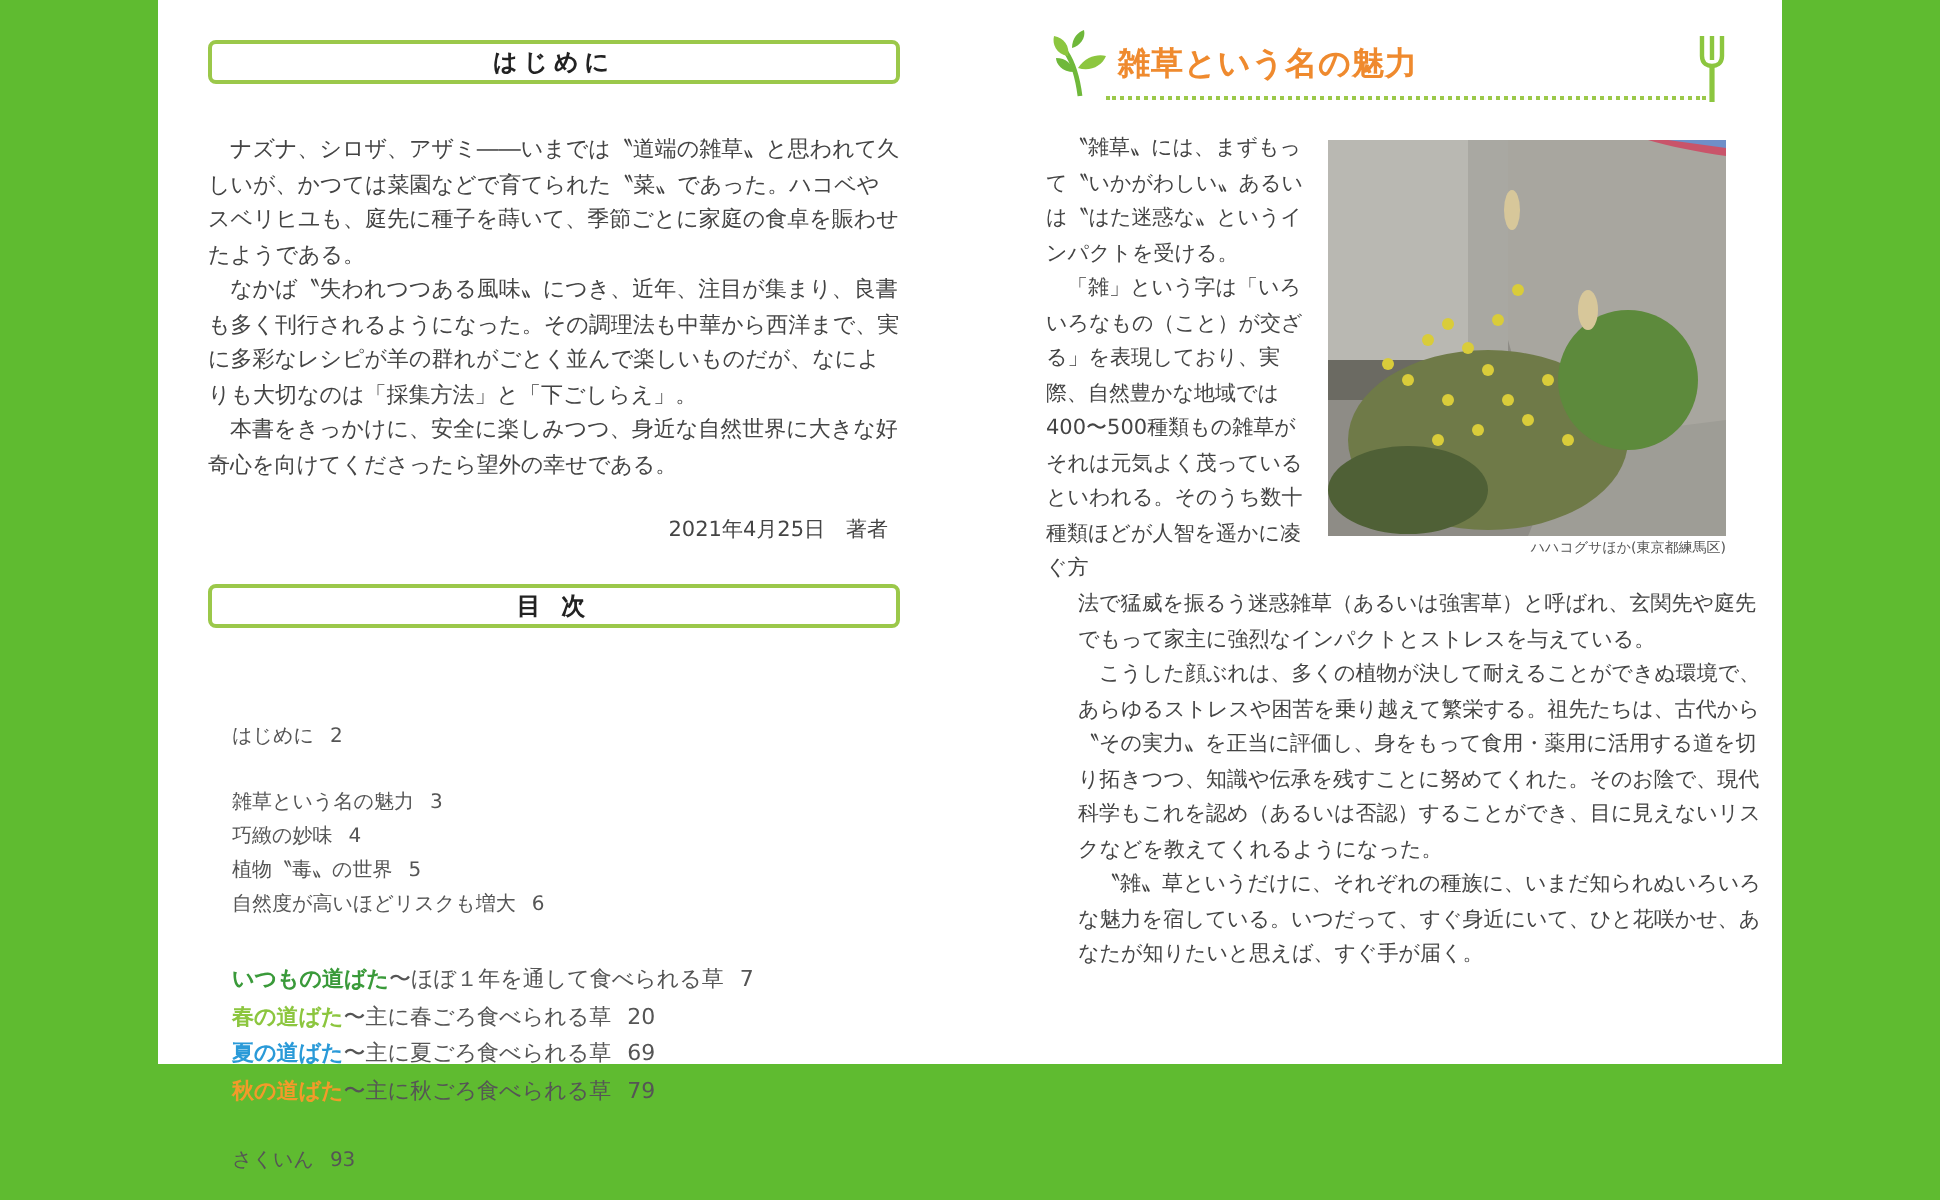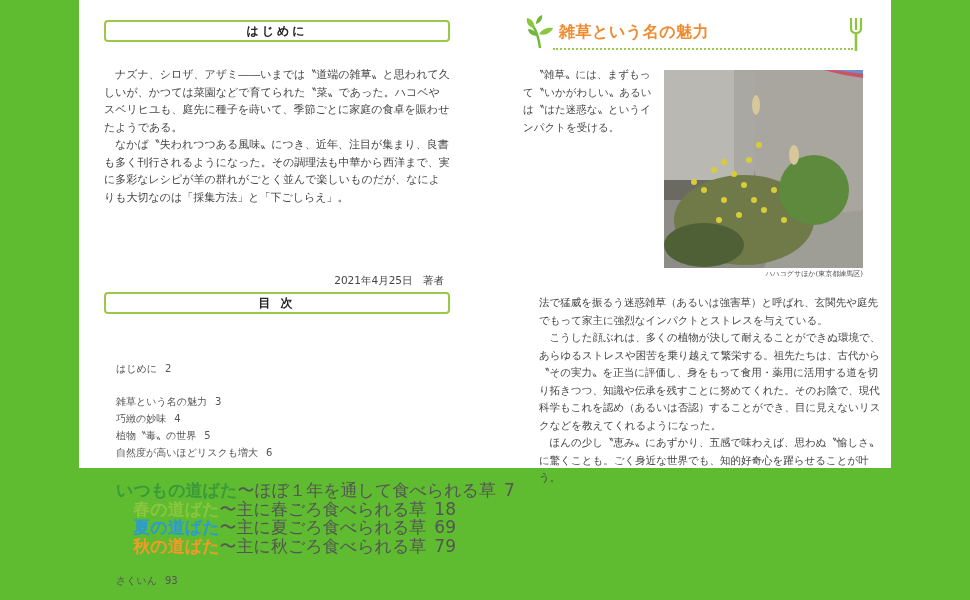--- a/index.html
+++ b/index.html
@@ -3,45 +3,45 @@
 <meta charset="utf-8">
 <style>
   html, body { margin: 0; padding: 0; }
   body {
     width: 970px; height: 600px; position: relative; overflow: hidden;
     background: #5fbb30;
     font-family: "DejaVu Sans", "Liberation Sans", sans-serif;
     color: #3a3a3a;
   }
   .spread {
-    position: absolute; left: 79px; top: 0; width: 812px; height: 468px;
+    position: absolute; left: 79px; top: 0; width: 812px; height: 532px;
     background: #ffffff;
   }
   
   .left { position: absolute; left: 0; top: 0; width: 406px; height: 600px; }
   .head-box {
     position: absolute; left: 25px; width: 342px; height: 18px;
     border: 2px solid #9bc84a; border-radius: 4px;
     text-align: center; font-weight: bold; font-size: 12px; line-height: 18px;
     color: #222; letter-spacing: 3px;
   }
   .intro {
     position: absolute; left: 25px; top: 66px; width: 346px;
     font-size: 11px; line-height: 17.5px; color: #444;
   }
   .intro p { margin: 0; text-indent: 1em; }
   .sign {
     position: absolute; left: 25px; top: 258px; width: 340px;
-    text-align: right; font-size: 10.5px; color: #444; margin-top: 16px;
+    text-align: right; font-size: 10.5px; color: #444;
   }
   .toc { position: absolute; left: 37px; top: 336px; width: 340px; font-size: 10px; color: #555; margin-top: 24px; }
   .toc .row { height: 17px; line-height: 17px; white-space: nowrap; }
   .toc .gap { height: 16px; }
   .toc .num { margin-left: 8px; }
-  .toc .season { font-size: 17px; height: 18.5px; line-height: 18.5px; text-align: right; }
+  .toc .season { font-size: 11px; height: 18.5px; line-height: 18.5px; }
   .toc .season .lbl { font-weight: bold; }
   
   .right { position: absolute; left: 406px; top: 0; width: 406px; height: 600px; }
   .title-wrap { position: absolute; left: 40px; top: 14px; width: 340px; height: 40px; }
   .leaf { position: absolute; left: 0; top: 0; width: 30px; height: 36px; }
   .title {
     position: absolute; left: 34px; top: 8px; font-size: 16px; font-weight: bold; color: #ef8a2e;
     letter-spacing: 0.5px;
   }
   .dots {
@@ -73,37 +73,38 @@
 <body>
 
 <div class="spread">
 
   <div class="left">
     <div class="head-box" style="top:20px">はじめに</div>
 
     <div class="intro">
       <p>ナズナ、シロザ、アザミ――いまでは〝道端の雑草〟と思われて久しいが、かつては菜園などで育てられた〝菜〟であった。ハコベやスベリヒユも、庭先に種子を蒔いて、季節ごとに家庭の食卓を賑わせたようである。</p>
       <p>なかば〝失われつつある風味〟につき、近年、注目が集まり、良書も多く刊行されるようになった。その調理法も中華から西洋まで、実に多彩なレシピが羊の群れがごとく並んで楽しいものだが、なによりも大切なのは「採集方法」と「下ごしらえ」。</p>
+      <p>本書をきっかけに、安全に楽しみつつ、身近な自然世界に大きな好奇心を向けてくださったら望外の幸せである。</p>
     </div>
     <div class="sign">2021年4月25日　著者</div>
 
     <div class="head-box" style="top:292px">目 次</div>
 
     <div class="toc">
       <div class="row">
         <span>はじめに</span><span class="num">2</span>
       </div>
       <div class="gap"></div>
       <div class="row"><span>雑草という名の魅力</span><span class="num">3</span></div>
       <div class="row"><span>巧緻の妙味</span><span class="num">4</span></div>
       <div class="row"><span>植物〝毒〟の世界</span><span class="num">5</span></div>
       <div class="row"><span>自然度が高いほどリスクも増大</span><span class="num">6</span></div>
       <div class="gap" style="height:20px"></div>
       <div class="row season"><span class="lbl" style="color:#3a9a3a">いつもの道ばた</span><span>〜ほぼ１年を通して食べられる草</span><span class="num">7</span></div>
-      <div class="row season"><span class="lbl" style="color:#8cc63f">春の道ばた</span><span>〜主に春ごろ食べられる草</span><span class="num">18</span></div>
+      <div class="row season"><span class="lbl" style="color:#8cc63f">春の道ばた</span><span>〜主に春ごろ食べられる草</span><span class="num">20</span></div>
       <div class="row season"><span class="lbl" style="color:#2a9ad8">夏の道ばた</span><span>〜主に夏ごろ食べられる草</span><span class="num">69</span></div>
       <div class="row season"><span class="lbl" style="color:#f39a2a">秋の道ばた</span><span>〜主に秋ごろ食べられる草</span><span class="num">79</span></div>
       <div class="gap" style="height:17px"></div>
       <div class="row"><span>さくいん</span><span class="num">93</span></div>
     </div>
   </div>
 
   <div class="right">
     <div class="title-wrap">
       <svg class="leaf" viewBox="0 0 30 36">
@@ -117,20 +118,21 @@
       <div class="dots"></div>
       <svg class="fork" viewBox="0 0 14 36">
         <path d="M2 2 V12 C2 16 5 17 7 17 C9 17 12 16 12 12 V2" stroke="#8cc63f" stroke-width="2.2" fill="none"></path>
         <line x1="7" y1="2" x2="7" y2="14" stroke="#8cc63f" stroke-width="2.2"></line>
         <line x1="7" y1="16" x2="7" y2="35" stroke="#8cc63f" stroke-width="2.6"></line>
       </svg>
     </div>
 
     <div class="col-text">
       <p>〝雑草〟には、まずもって〝いかがわしい〟あるいは〝はた迷惑な〟というインパクトを受ける。</p>
+      <p>「雑」という字は「いろいろなもの（こと）が交ざる」を表現しており、実際、自然豊かな地域では400〜500種類もの雑草がそれは元気よく茂っているといわれる。そのうち数十種類ほどが人智を遥かに凌ぐ方</p>
     </div>
 
     <div class="photo">
       <svg width="199" height="198" viewBox="0 0 199 198">
         <rect x="0" y="0" width="199" height="198" fill="#8e8c86"></rect>
         <path d="M90 0 L199 0 L199 198 L150 198 C130 170 100 140 90 100Z" fill="#a8a69f"></path>
         <path d="M160 0 L199 0 L199 8 C185 6 170 3 160 0Z" fill="#c9546a"></path>
         <path d="M170 0 L199 0 L199 4Z" fill="#6f8fc8"></path>
         <rect x="0" y="0" width="90" height="110" fill="#b9b8b2"></rect>
         <rect x="70" y="0" width="20" height="110" fill="#a9a8a2"></rect>
@@ -160,16 +162,16 @@
           <ellipse cx="92" cy="35" rx="4" ry="10"></ellipse>
           <ellipse cx="130" cy="85" rx="5" ry="10"></ellipse>
         </g>
       </svg>
     </div>
     <div class="caption">ハハコグサほか(東京都練馬区)</div>
 
     <div class="full-text">
       <p class="cont">法で猛威を振るう迷惑雑草（あるいは強害草）と呼ばれ、玄関先や庭先でもって家主に強烈なインパクトとストレスを与えている。</p>
       <p>こうした顔ぶれは、多くの植物が決して耐えることができぬ環境で、あらゆるストレスや困苦を乗り越えて繁栄する。祖先たちは、古代から〝その実力〟を正当に評価し、身をもって食用・薬用に活用する道を切り拓きつつ、知識や伝承を残すことに努めてくれた。そのお陰で、現代科学もこれを認め（あるいは否認）することができ、目に見えないリスクなどを教えてくれるようになった。</p>
-      <p>ほんの少し〝恵み〟にあずかり、五感で味わえば、思わぬ〝愉しさ〟に驚くことも。ごく身近な世界でも、知的好奇心を躍らせることが叶う。</p>
+      <p>〝雑〟草というだけに、それぞれの種族に、いまだ知られぬいろいろな魅力を宿している。いつだって、すぐ身近にいて、ひと花咲かせ、あなたが知りたいと思えば、すぐ手が届く。</p>
     </div>
   </div>
 </div>
 
 </body></html>

